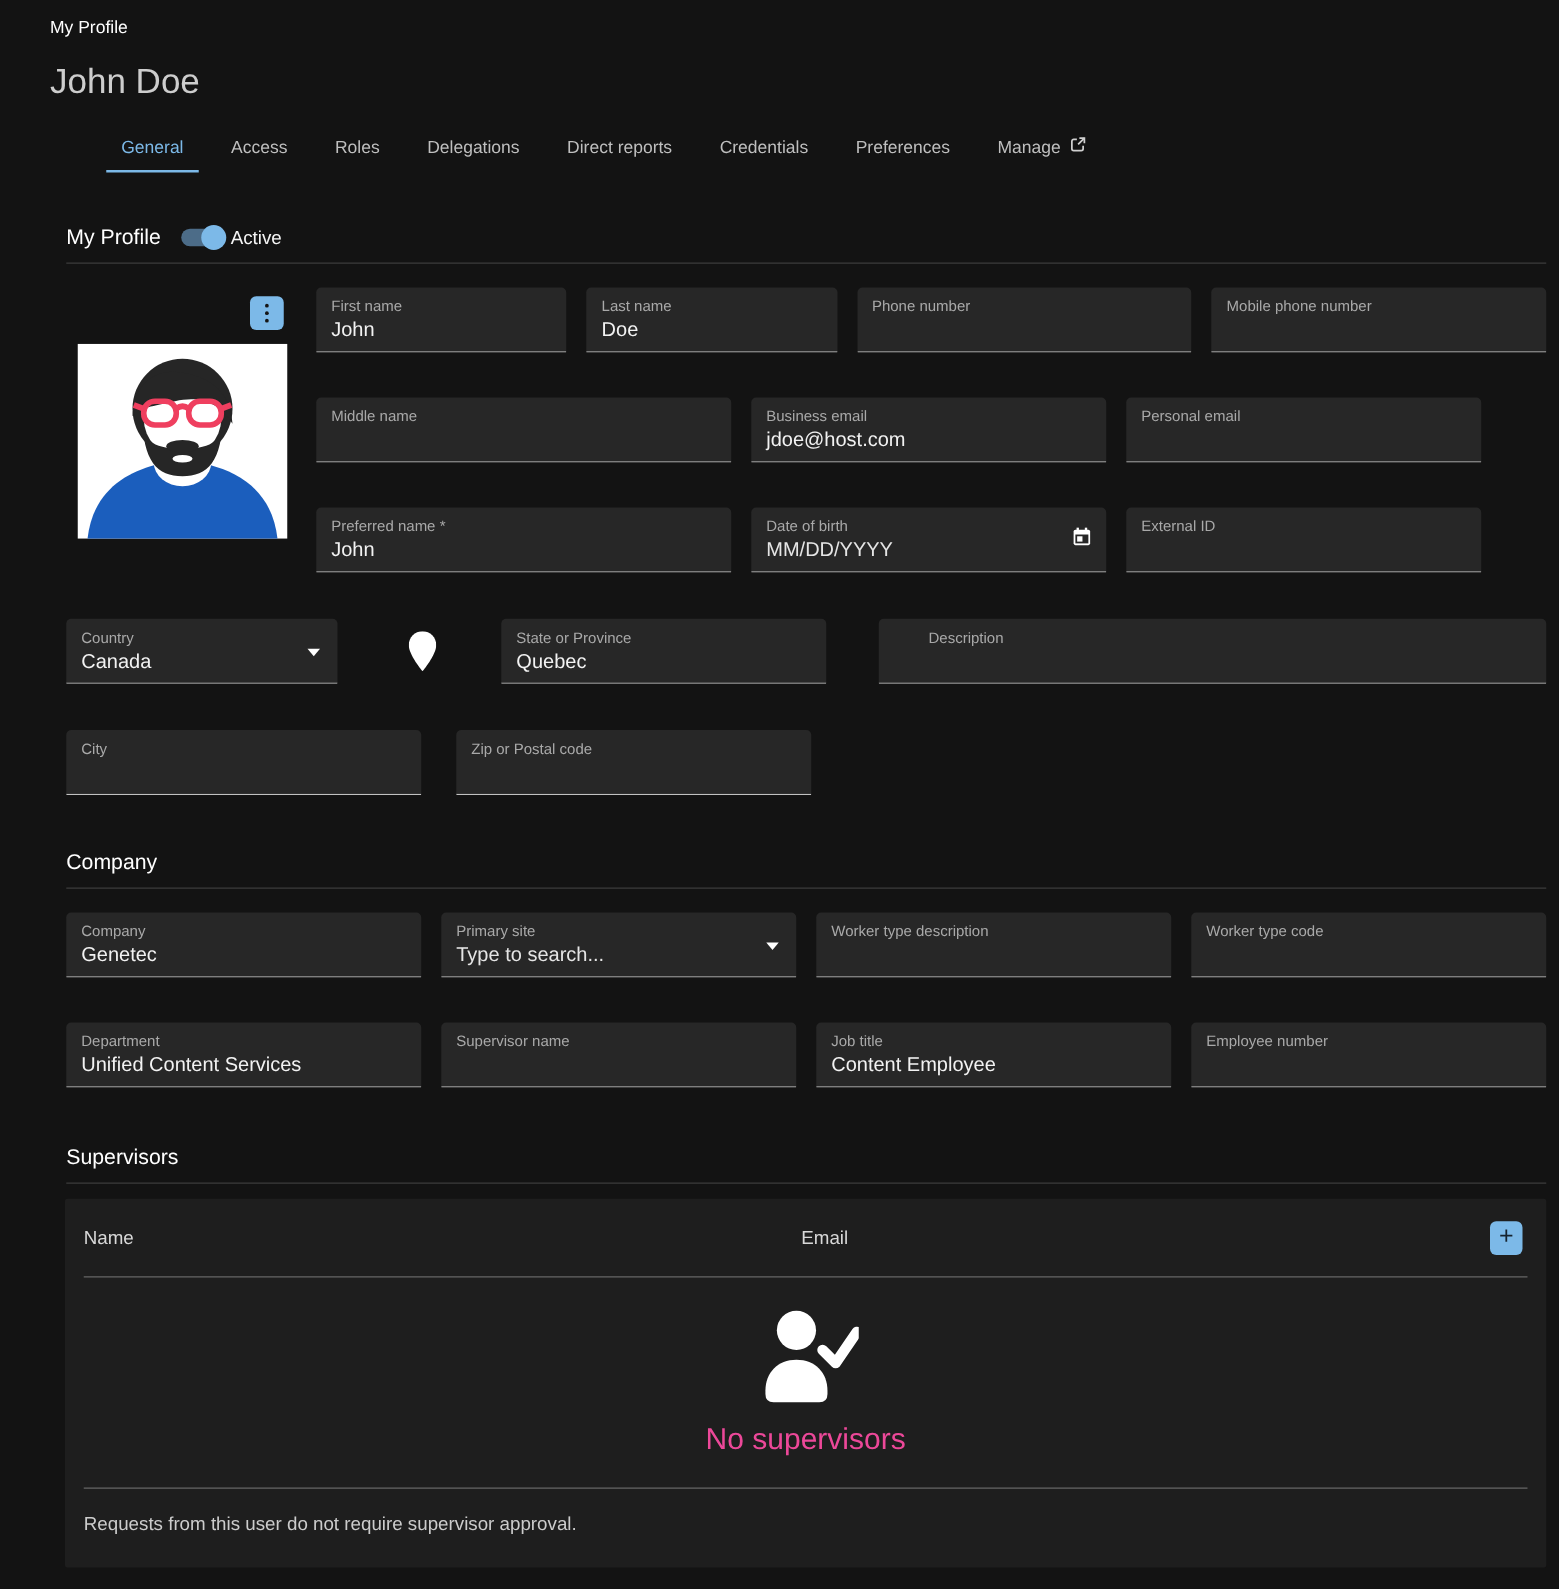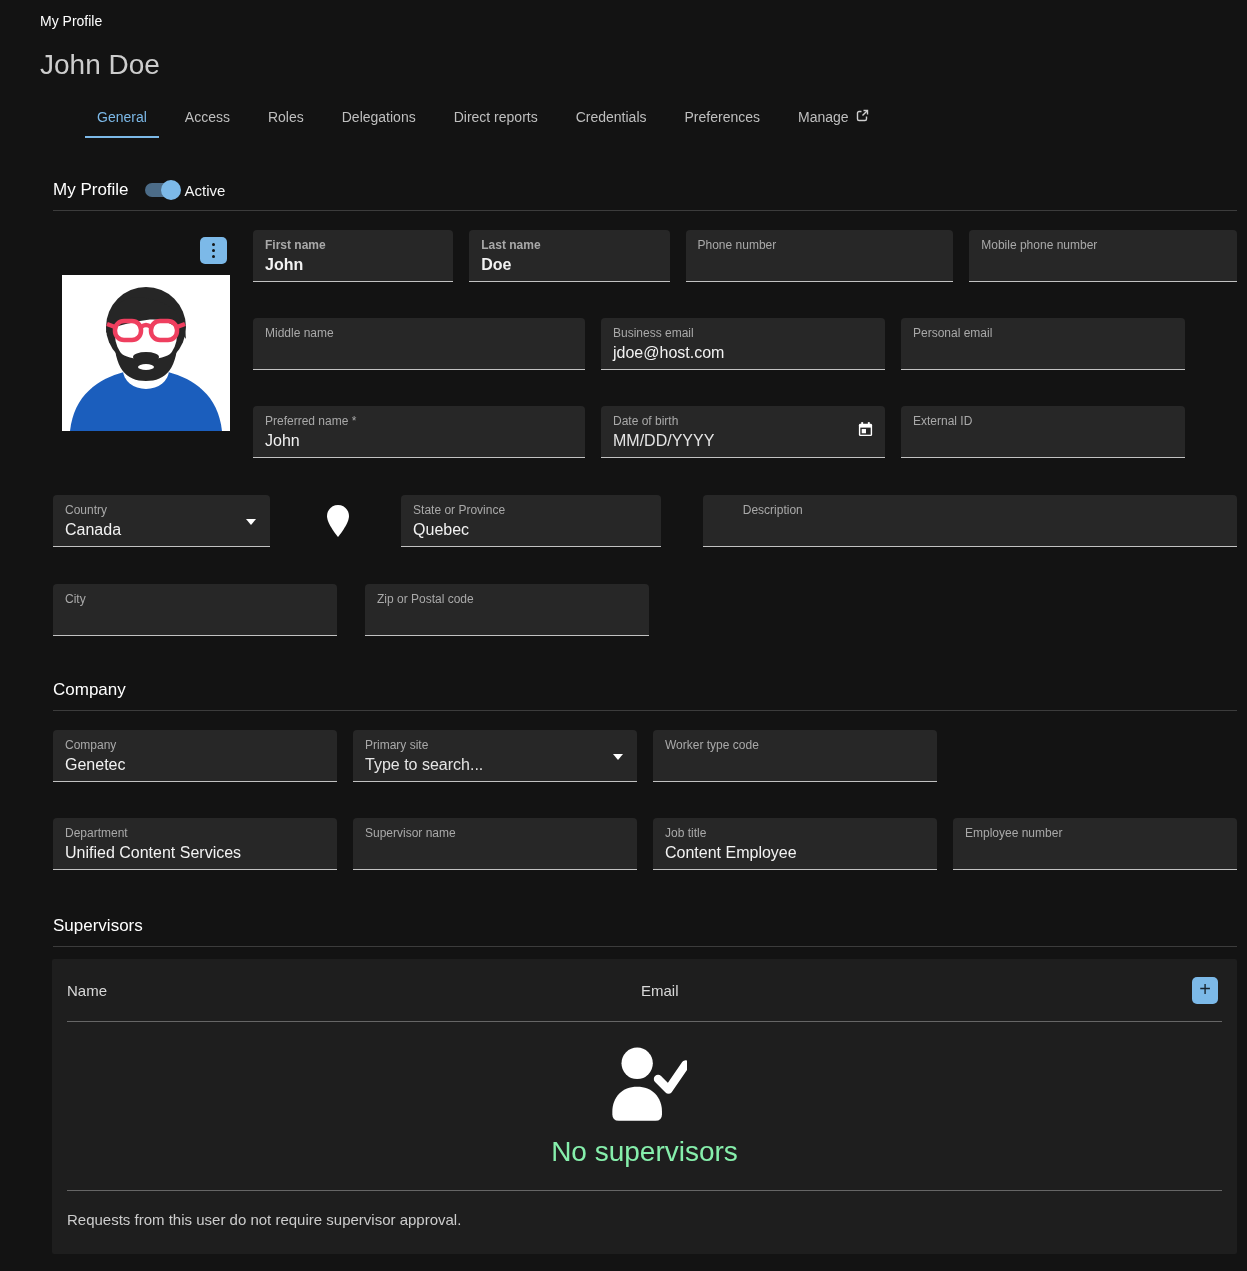--- a/index.html
+++ b/index.html
@@ -35,21 +35,21 @@
   .row { display: flex; margin-top: 36px; }
   .row > .field { margin-right: 16px; }
   .row > .field:last-child { margin-right: 0; }
 
   .field { background: #272727; border-radius: 4px 4px 0 0; border-bottom: 1px solid #c2c2c2;
            height: 52px; padding: 8px 12px 0; position: relative; cursor: text; }
   .field-label { display: block; font-size: 12px; color: #a9a9a9; line-height: 14px; white-space: nowrap; }
   .field-value { display: block; font-size: 16px; color: #f2f2f2; margin-top: 3px; line-height: 20px; white-space: nowrap; }
   .field-value.placeholder { color: #e5e5e5; }
 
-  .w184 { width: 212px; font-weight: bold; } .w237 { width: 237px; } .w284 { width: 284px; }
+  .w184 { width: 212px; } .w237 { width: 237px; } .w284 { width: 284px; }
   .w384 { width: 332px; } .w584 { width: 584px; padding-left: 40px; }
 
   .chevron-down { position: absolute; right: 14px; top: 24px; width: 0; height: 0;
                   border-left: 5.5px solid transparent; border-right: 5.5px solid transparent;
                   border-top: 6.5px solid #ffffff; }
   .trailing-icon { position: absolute; right: 11px; top: 15px; }
 
   .profile-body { position: relative; padding-left: 200px; margin-top: 19px; min-height: 228px; }
   .profile-body .rows .row:first-child { margin-top: 0; }
   .avatar-block { position: absolute; left: 0; top: 0; width: 177px; height: 201px; }
@@ -68,21 +68,21 @@
                   padding: 0 19px 0 15px; position: relative; }
   .col-header { font-size: 15px; color: #d8d8d8; }
   .col-email { position: absolute; left: 589px; }
   .add-button { margin-left: auto; width: 26px; height: 27px; background: #7cb9e8;
                 color: #16232e; border: none; border-radius: 5px; cursor: pointer;
                 font-size: 20px; line-height: 1; font-family: inherit;
                 display: flex; align-items: center; justify-content: center; padding: 0 0 2px; }
   .panel-divider { border: none; border-top: 1px solid #666666; margin: 0 15px; }
   .empty-state { height: 168px; display: flex; flex-direction: column;
                  align-items: center; justify-content: center; }
-  .empty-title { font-size: 28px; color: #86efac; margin-top: 6px; }
+  .empty-title { font-size: 24px; color: #ec4899; margin-top: 6px; }
   .panel-note { padding: 20px 15px 0; font-size: 15px; color: #cccccc; }
 </style>
 </head>
 <body>
 
 <div class="page">
 
   <div class="breadcrumb">My Profile</div>
   <h1 class="page-title">John Doe</h1>
 
@@ -260,20 +260,24 @@
     <div class="field w284">
       <span class="field-label">Company</span>
       <span class="field-value">Genetec</span>
     </div>
     <div class="field w284">
       <span class="field-label">Primary site</span>
       <span class="field-value placeholder">Type to search...</span>
       <span class="chevron-down"></span>
     </div>
     <div class="field w284">
+      <span class="field-label">Worker type description</span>
+      <span class="field-value"></span>
+    </div>
+    <div class="field w284">
       <span class="field-label">Worker type code</span>
       <span class="field-value"></span>
     </div>
   </div>
 
   <div class="row">
     <div class="field w284">
       <span class="field-label">Department</span>
       <span class="field-value">Unified Content Services</span>
     </div>

